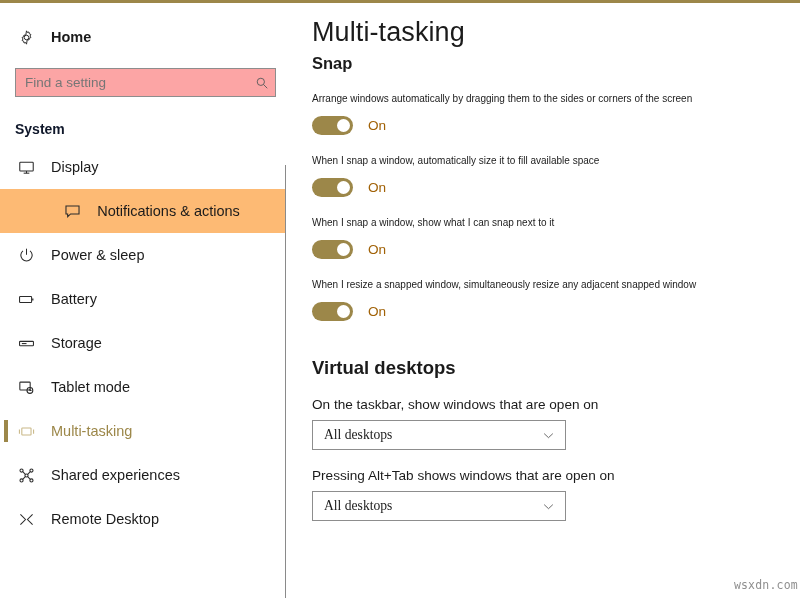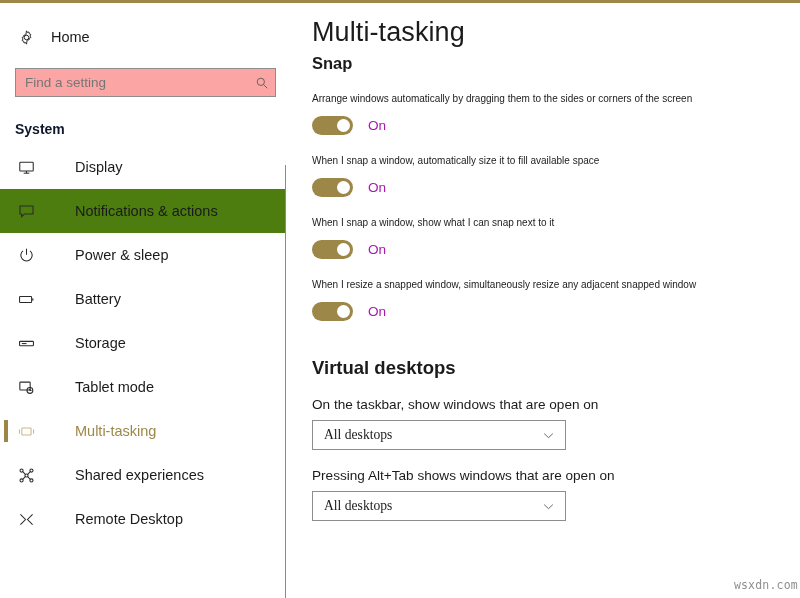--- a/index.html
+++ b/index.html
@@ -65,20 +65,21 @@
     height: 22px;
     display: flex;
     align-items: center;
     justify-content: center;
     flex: 0 0 22px;
   }
   .home-row .label {
     margin-left: 14px;
     font-size: 14.5px;
     color: #1b1b1b;
+    font-weight: bold;
   }
 
   .search-wrap {
     margin: 16px 0 0 15px;
     width: 261px;
     height: 29px;
     border: 1px solid #8d8d8d;
     box-sizing: border-box;
     display: flex;
     align-items: center;
@@ -115,39 +116,39 @@
     margin-top: 8px;
   }
   .nav-item {
     position: relative;
     display: flex;
     align-items: center;
     height: 44px;
     padding-left: 15px;
     box-sizing: border-box;
     cursor: default;
-    gap: 24px;
   }
   .nav-item .ico {
     width: 22px;
     height: 22px;
     flex: 0 0 22px;
     display: flex;
     align-items: center;
     justify-content: center;
     color: #2b2b2b;
   }
   .nav-item .label {
     margin-left: 14px;
     font-size: 14.5px;
     color: #1b1b1b;
     white-space: nowrap;
   }
   .nav-item.hovered {
-    background: #4d7c0f;
+    background: #fdba74;
+    justify-content: center;
   }
   .nav-item.selected .label { color: #9c8749; }
   .nav-item.selected .ico   { color: #c9b887; }
   .nav-item.selected::before {
     content: "";
     position: absolute;
     left: 4px;
     top: 11px;
     width: 4px;
     height: 22px;
@@ -213,21 +214,21 @@
     top: 3px;
     left: 25px;
     width: 13px;
     height: 13px;
     border-radius: 50%;
     background: #ffffff;
   }
   .toggle-state {
     margin-left: 15px;
     font-size: 13.6px;
-    color: #a21caf;
+    color: #a16207;
   }
 
   .field-block { margin-top: 18px; }
   .field-block .field-label {
     font-size: 13.6px;
     color: #1b1b1b;
   }
   .combo {
     position: relative;
     margin-top: 8px;

